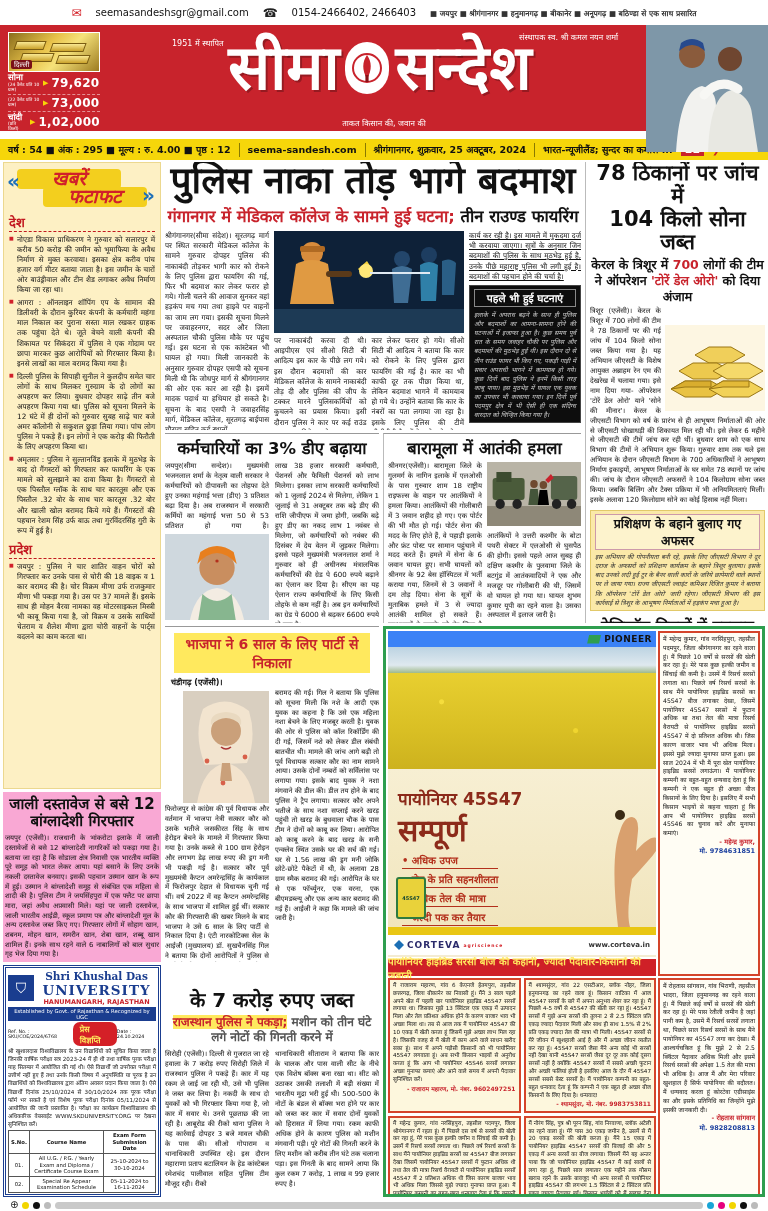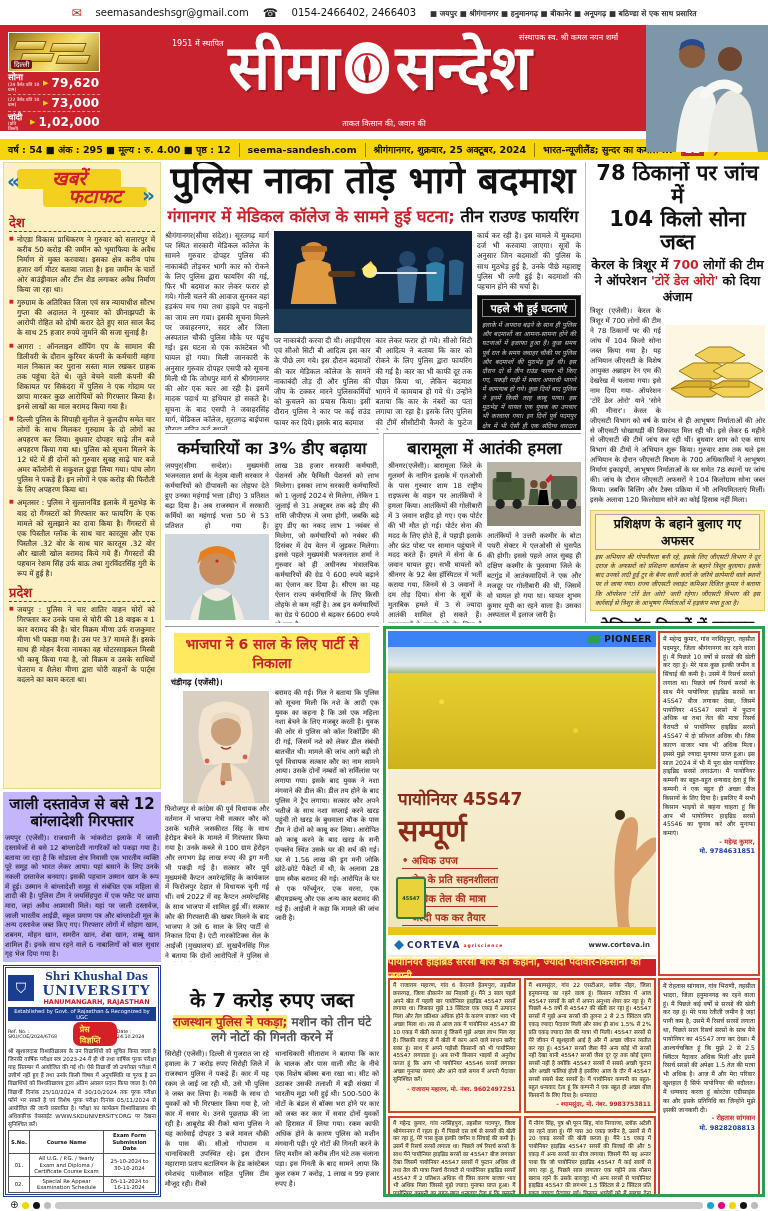--- a/index.html
+++ b/index.html
@@ -35,36 +35,36 @@
   .leftstack { grid-area:1/1/4/2; display:flex; flex-direction:column; gap:3px; }
   .flash { flex:1; background:#fdf0c4; border:1px solid #ecd88f; padding:4px 5px; overflow:hidden; }
   .flash-logo { position:relative; margin:2px 8px 6px; }
   .rib { background:#f3cf1e; color:#d1202a; font-weight:900; font-style:italic; text-align:center; font-size:19px; line-height:1.05; border-radius:4px; width:80%; }
   .rib.r2 { margin-left:20%; margin-top:-2px; }
   .chev-l { position:absolute; left:-10px; top:0; color:#1d6fb8; font-weight:900; font-size:20px; }
   .chev-r { position:absolute; right:-8px; bottom:0; color:#1d6fb8; font-weight:900; font-size:20px; }
   .sec-title { color:#c2181f; font-weight:900; font-size:13px; border-bottom:1px dashed #c2181f; margin:4px 0 3px; }
   .flash li { list-style:none; font-size:7.3px; line-height:1.38; text-align:justify; margin-bottom:3px; padding-left:8px; position:relative; }
   .flash li::before { content:"■"; color:#d1202a; position:absolute; left:0; top:0; font-size:5px; }
-  .fake-docs { background:#c4b5fd; padding:2px 2px; }
+  .fake-docs { background:#f9a8d4; padding:2px 2px; }
   .fake-docs h3 { font-size:15px; line-height:1.15; text-align:center; font-weight:900; margin:2px 0 4px; }
   .fake-docs p { font-size:6.9px; line-height:1.4; text-align:justify; }
   .lead { grid-area:1/2/2/4; overflow:hidden; }
   .lead h1 { font-size:37px; font-weight:900; text-align:center; line-height:1.05; }
   .lead h2 { font-size:16.5px; text-align:center; margin:3px 0 4px; }
   .lead h2 .red { color:#c8232c; font-weight:900; }
   .lead h2 .blk { color:#111; font-weight:900; }
   .lead-cols { display:flex; gap:5px; }
   .lead-cols p, .smalltext { font-size:7.2px; line-height:1.42; text-align:justify; }
   .lc1 { width:104px; flex:0 0 auto; }
   .lmid { flex:1; display:flex; flex-direction:column; gap:3px; }
   .lead-art { height:102px; background:#0c1f33; position:relative; overflow:hidden; }
   .lmid-cols { display:flex; gap:5px; flex:1; }
   .lmid-cols p { flex:1; }
-  .lc4 { width:104px; flex:0 0 auto; }
+  .lc4 { width:112px; flex:0 0 auto;text-decoration:underline; }
   .blackbox { margin-top:3px; background:#0d0d0d; color:#bbb; padding:3px 4px; border:1px solid #444; }
   .blackbox h4 { color:#fff; font-size:10.5px; text-align:center; border:1px solid #888; margin-bottom:3px; padding:1px 0; }
   .blackbox p { font-size:6.3px; font-style:italic; line-height:1.45; text-align:justify; color:#c9c9c9; }
   .da { grid-area:2/2/3/3; border-top:1px solid #999; padding-top:2px; overflow:hidden; }
   .da h3, .bara h3 { font-size:16.5px; font-weight:900; text-align:center; margin-bottom:3px; }
   .da-body { columns:2; column-gap:6px; font-size:7px; line-height:1.42; text-align:justify; }
   .cm-photo { width:100%; height:86px; margin:2px 0; }
   .bara { grid-area:2/3/3/4; border-top:1px solid #999; border-left:1px solid #bbb; padding:2px 0 0 4px; overflow:hidden; }
   .bara-cols { display:flex; gap:5px; }
   .bara-cols .c { flex:1; font-size:7px; line-height:1.42; text-align:justify; }
@@ -224,21 +224,20 @@
     <div class="flash">
       <div class="flash-logo">
         <span class="chev-l">«</span>
         <div class="rib">खबरें</div>
         <div class="rib r2">फटाफट</div>
         <span class="chev-r">»</span>
       </div>
       <div class="sec-title">देश</div>
       <ul>
         <li>नोएडा विकास प्राधिकरण ने गुरुवार को सलारपुर में करीब 50 करोड़ की जमीन को भूमाफिया के अवैध निर्माण से मुक्त करवाया। इसका क्षेत्र करीब पांच हजार वर्ग मीटर बताया जाता है। इस जमीन के चारों ओर बाउंड्रीवाल और टीन शैड लगाकर अवैध निर्माण किया जा रहा था।</li>
-        <li>गुरुग्राम के अतिरिक्त जिला एवं सत्र न्यायाधीश सौरभ गुप्ता की अदालत ने गुरुवार को छीनाझपटी के आरोपी रोहित को दोषी करार देते हुए सात साल कैद के साथ 25 हजार रुपये जुर्माने की सजा सुनाई है।</li>
         <li>आगरा : ऑनलाइन शॉपिंग एप के सामान की डिलीवरी के दौरान कुरियर कंपनी के कर्मचारी महंगा माल निकाल कर पुराना सस्ता माल रखकर ग्राहक तक पहुंचा देते थे। जूते बेचने वाली कंपनी की शिकायत पर सिकंदरा में पुलिस ने एक गोदाम पर छापा मारकर कुछ आरोपियों को गिरफ्तार किया है। इनसे लाखों का माल बरामद किया गया है।</li>
         <li>दिल्ली पुलिस के सिपाही सुनील ने कुलदीप समेत चार लोगों के साथ मिलकर गुरुग्राम के दो लोगों का अपहरण कर लिया। बुधवार दोपहर साढ़े तीन बजे अपहरण किया गया था। पुलिस को सूचना मिलने के 12 घंटे में ही दोनों को गुरुवार सुबह साढ़े चार बजे अमर कॉलोनी से सकुशल छुड़ा लिया गया। पांच लोग पुलिस ने पकड़े हैं। इन लोगों ने एक करोड़ की फिरौती के लिए अपहरण किया था।</li>
         <li>अमृतसर : पुलिस ने सुल्तानविंड इलाके में मुठभेड़ के बाद दो गैंगस्टरों को गिरफ्तार कर फायरिंग के एक मामले को सुलझाने का दावा किया है। गैंगस्टरों से एक पिस्तौल ग्लॉक के साथ चार कारतूस और एक पिस्तौल .32 बोर के साथ चार कारतूस .32 बोर और खाली खोल बरामद किये गये हैं। गैंगस्टरों की पहचान रेशम सिंह उर्फ बाऊ तथा गुरविंदरसिंह गुरी के रूप में हुई है।</li>
       </ul>
       <div class="sec-title">प्रदेश</div>
       <ul>
         <li>जयपुर : पुलिस ने चार शातिर वाहन चोरों को गिरफ्तार कर उनके पास से चोरी की 18 बाइक व 1 कार बरामद की है। चोर विक्रम मीणा उर्फ राजकुमार मीणा भी पकड़ा गया है। उस पर 37 मामले हैं। इसके साथ ही मोहन बैरवा नामका वह मोटरसाइकल मिस्त्री भी काबू किया गया है, जो विक्रम व उसके साथियों चेतराम व शैलेश मीणा द्वारा चोरी वाहनों के पार्ट्स बदलने का काम करता था।</li>
       </ul>
     </div>
     <article class="fake-docs">

